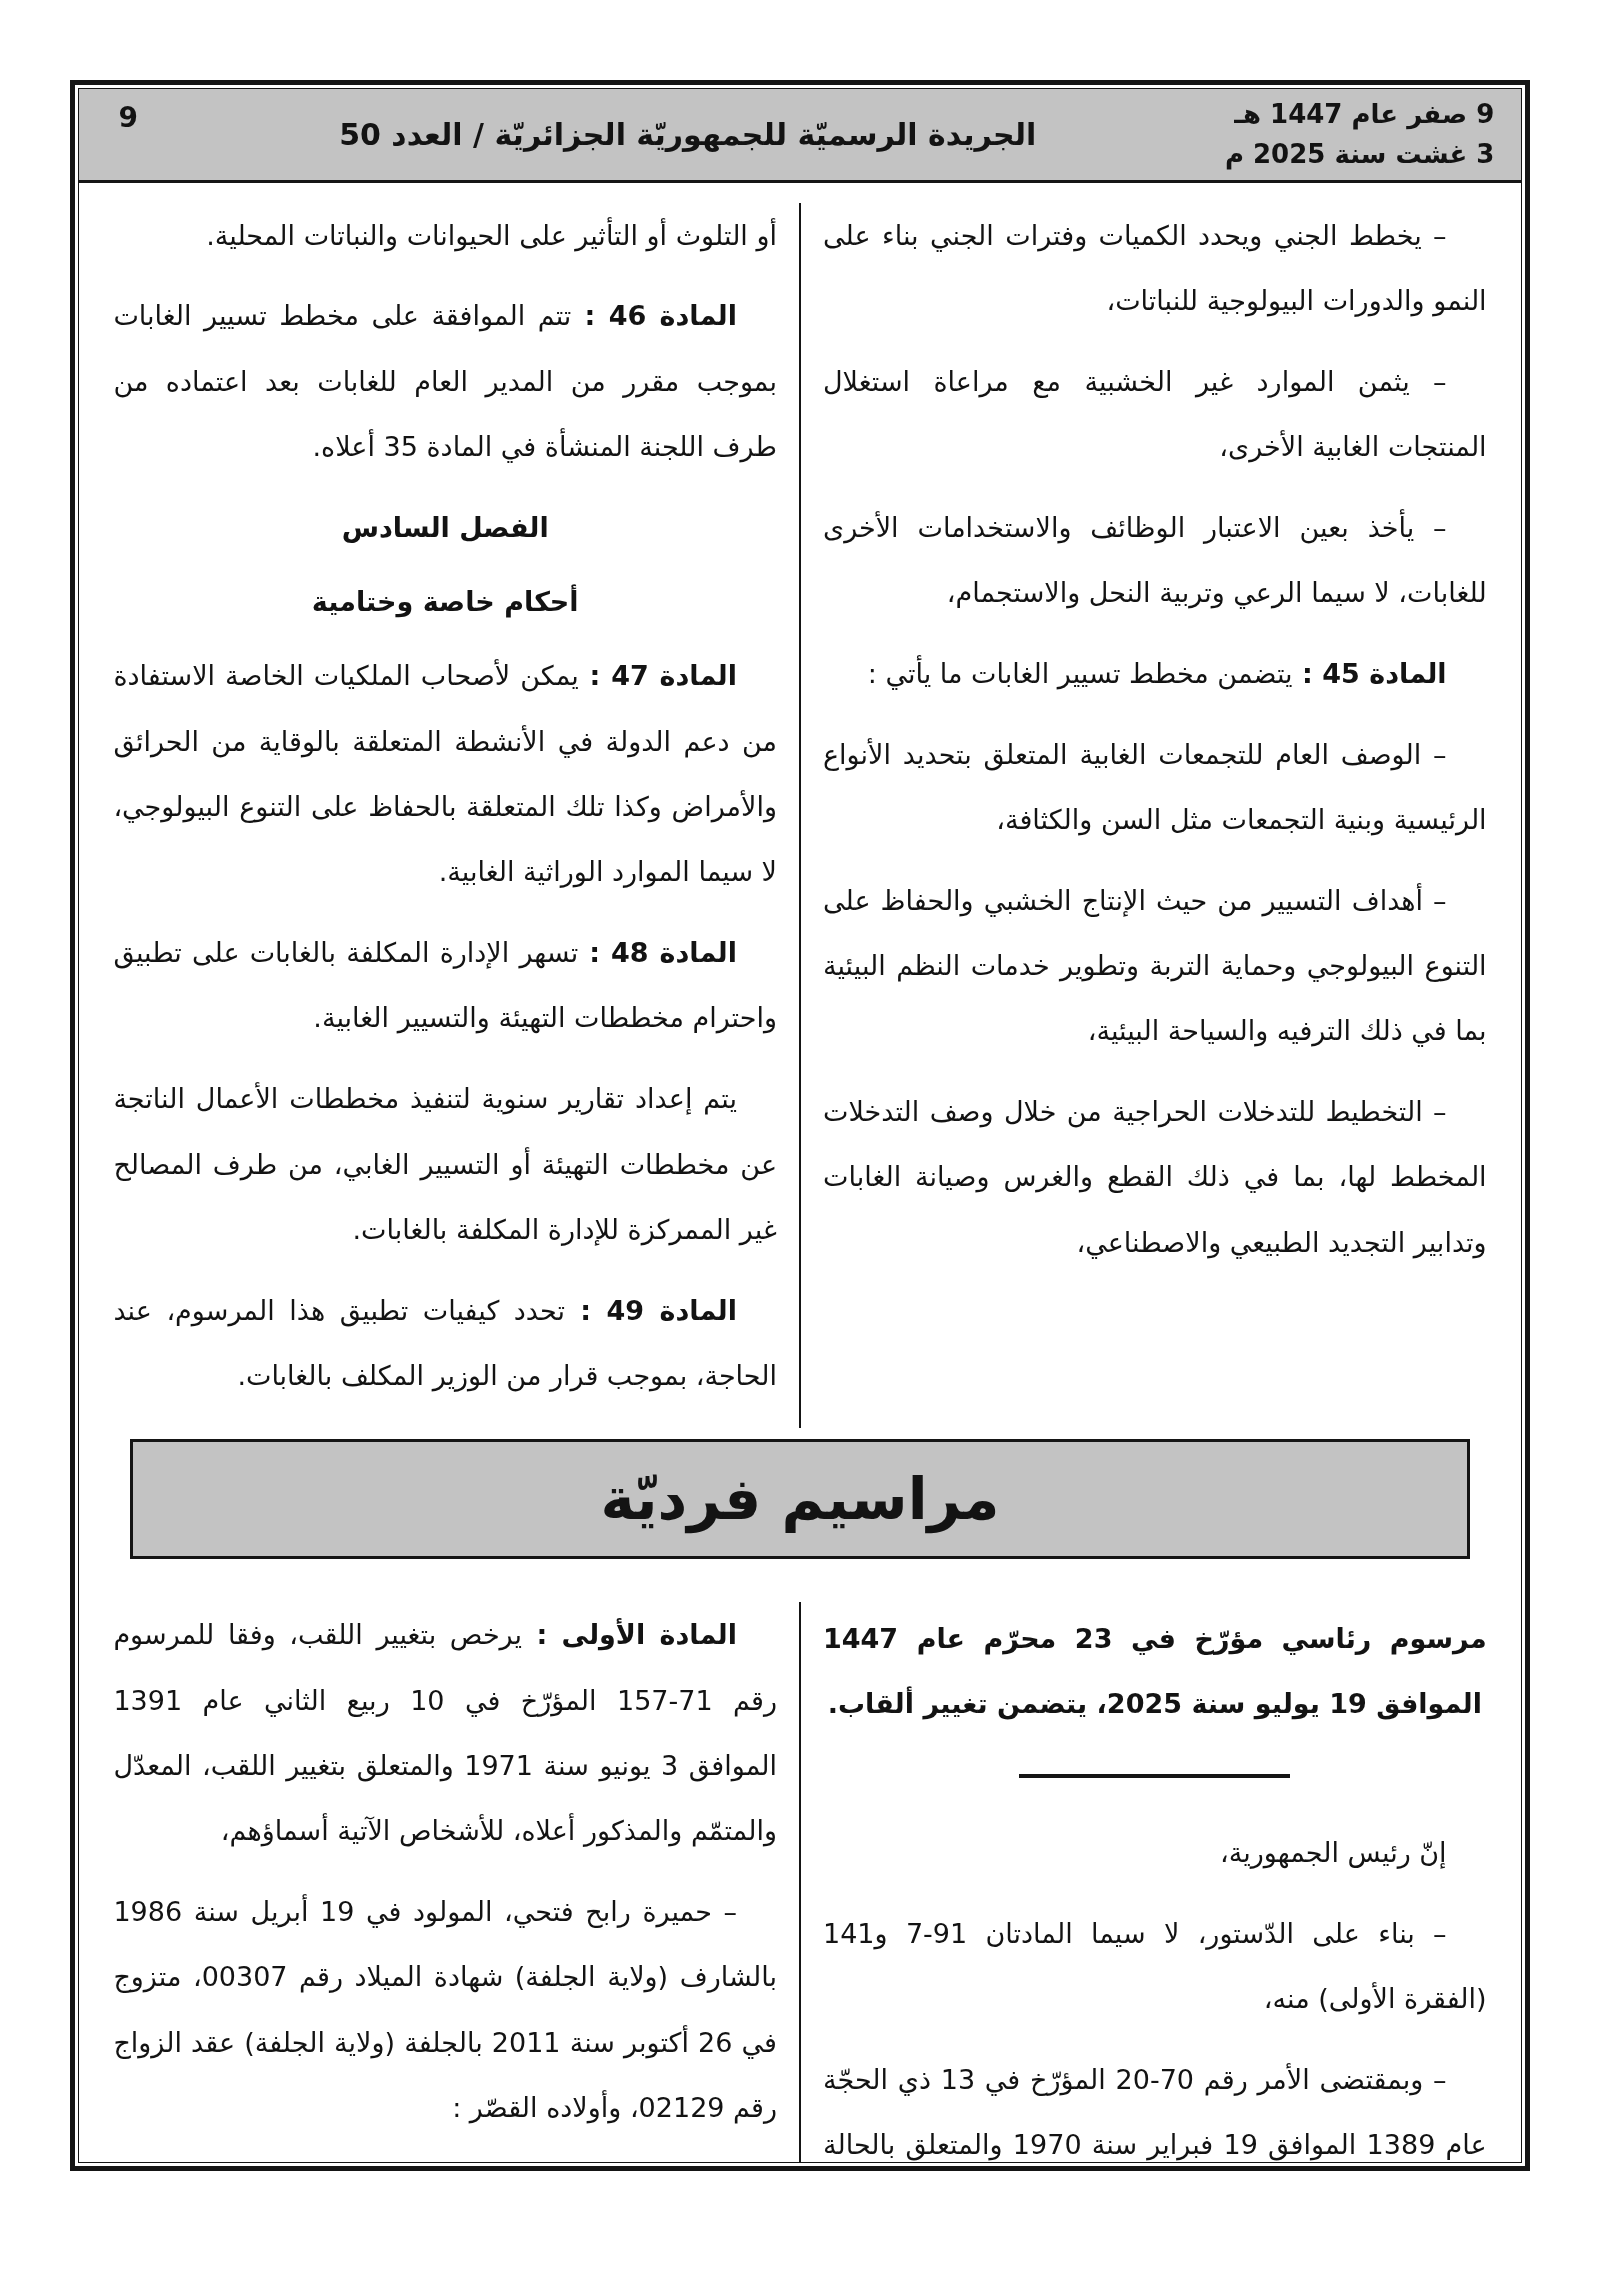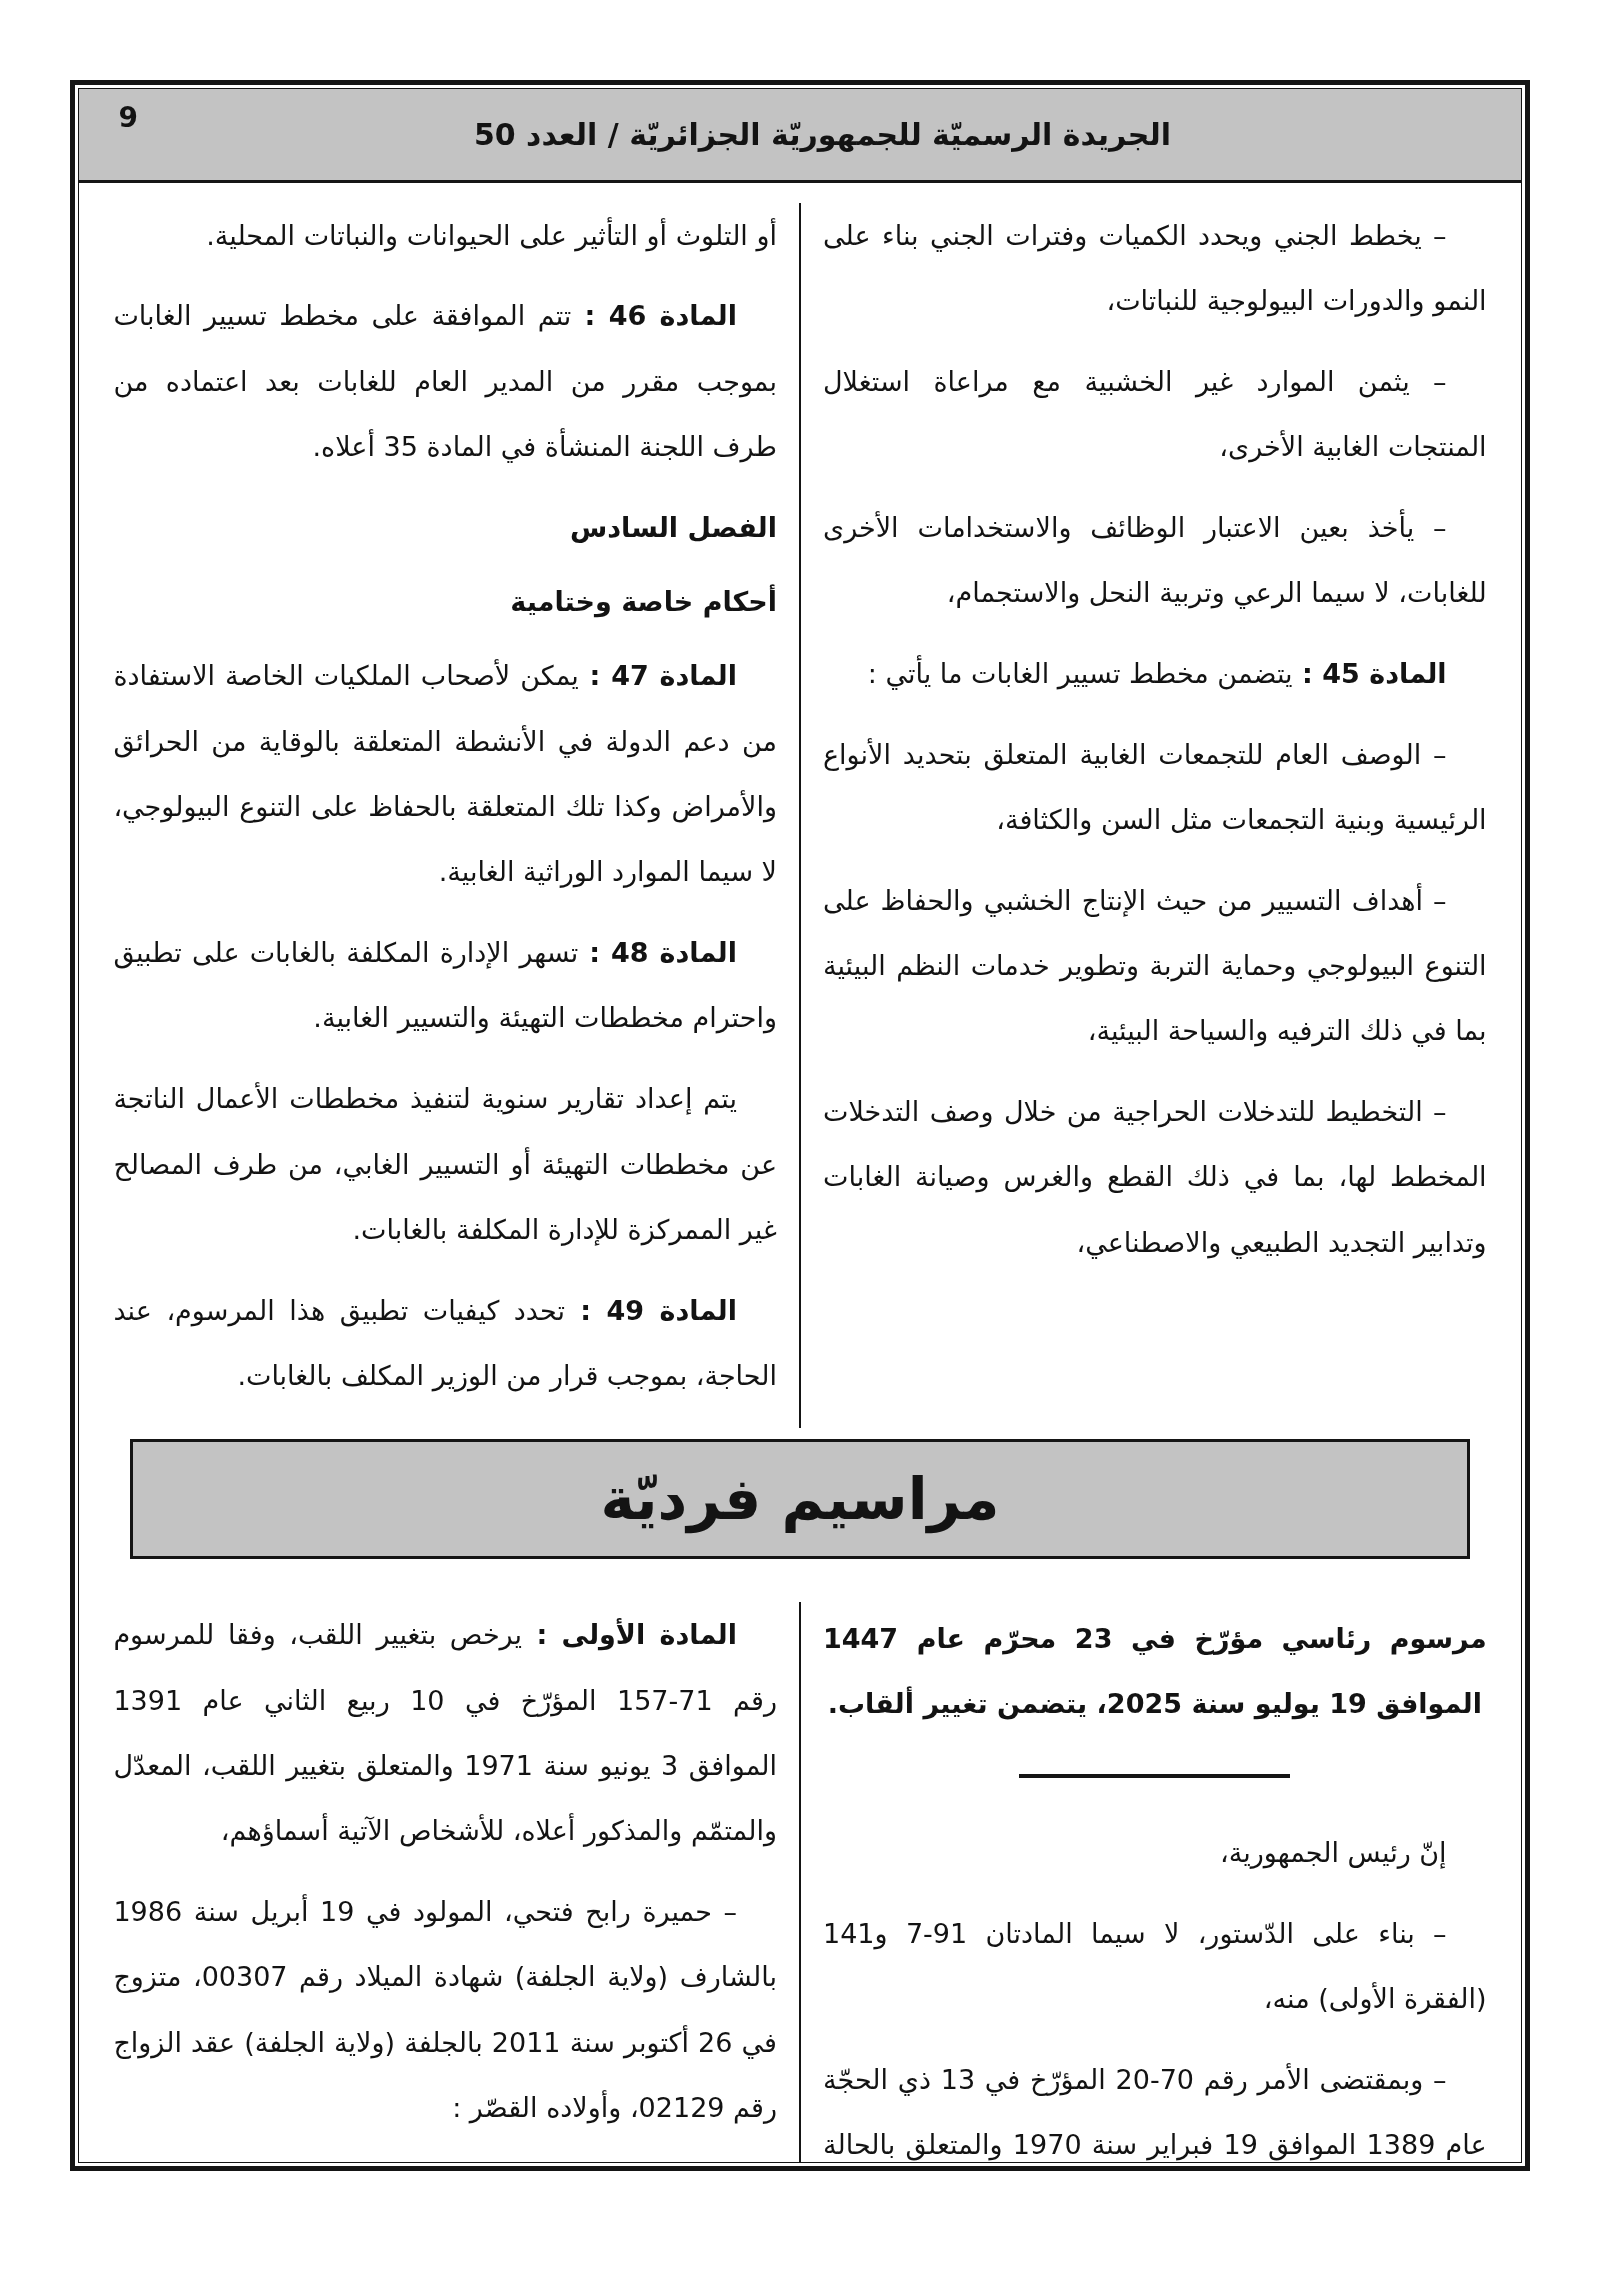--- a/index.html
+++ b/index.html
@@ -43,21 +43,21 @@
   .bottom-cols{flex:1 1 auto;}
   
   p{
     margin:0 0 15.4px 0;
     font-size:27px;line-height:2.42;
     text-align:justify;
     text-indent:40px;
     font-weight:500;
   }
   p.noindent{text-indent:0;}
-  p.center-head{text-align:right;text-indent:0;font-weight:800;margin:5.4px 0 9px 0;}
+  p.center-head{text-align:center;text-indent:0;font-weight:800;margin:5.4px 0 9px 0;}
   p.issue-head{
     font-weight:800;text-indent:0;margin:3.6px 0 0 0;
     text-align:justify;text-align-last:center;
   }
   .lead{font-weight:800;}
   .rule{width:271px;height:3.6px;background:#151515;margin:38px auto 42px auto;}
   
   .banner{
     flex:0 0 auto;
     margin:11px 51px 23.5px 51px;
@@ -70,20 +70,24 @@
   }
 </style>
 </head>
 <body>
 
 <div class="sheet">
   <div class="frame">
     <div class="frame-inner">
 
       <div class="masthead">
+        <div class="mast-dates">
+          <div>9 صفر عام 1447 هـ</div>
+          <div>3 غشت سنة 2025 م</div>
+        </div>
         <div class="mast-title">الجريدة الرسميّة للجمهوريّة الجزائريّة / العدد 50</div>
         <div class="mast-page">9</div>
       </div>
 
       <div class="cols top-cols">
         <div class="col">
           <p><span class="lead"></span><span>– يخطط الجني ويحدد الكميات وفترات الجني بناء على النمو والدورات البيولوجية للنباتات،</span></p>
           <p><span class="lead"></span><span>– يثمن الموارد غير الخشبية مع مراعاة استغلال المنتجات الغابية الأخرى،</span></p>
           <p><span class="lead"></span><span>– يأخذ بعين الاعتبار الوظائف والاستخدامات الأخرى للغابات، لا سيما الرعي وتربية النحل والاستجمام،</span></p>
           <p><span class="lead">المادة 45 : </span><span>يتضمن مخطط تسيير الغابات ما يأتي :</span></p>

